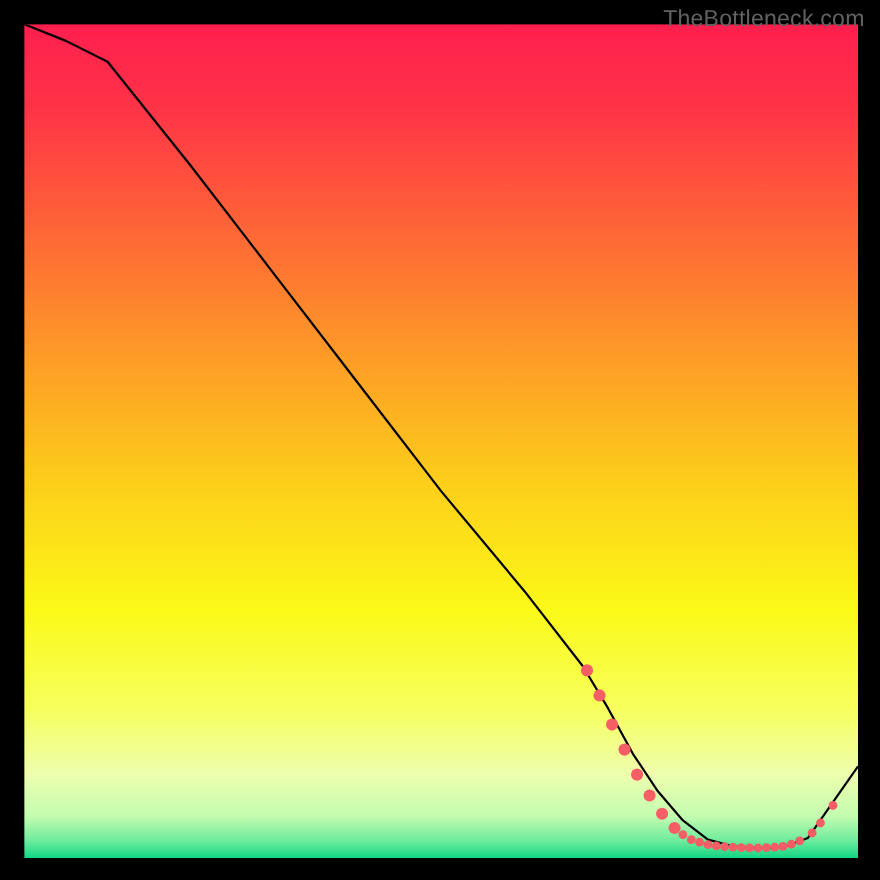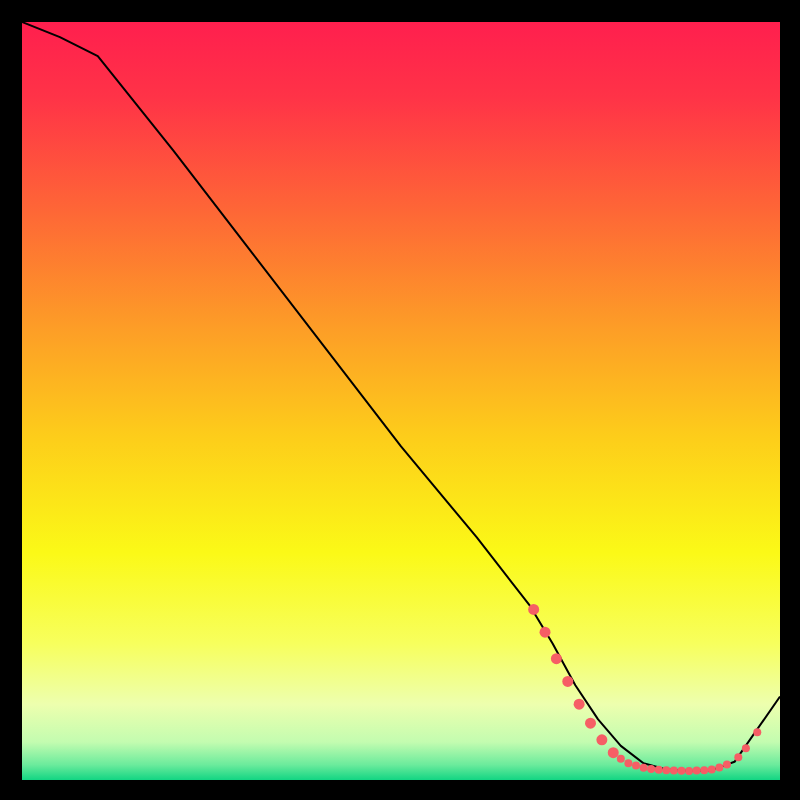--- a/index.html
+++ b/index.html
@@ -35,20 +35,21 @@
     height: 758px;
   }
   .plot-area svg {
     display: block;
   }
 </style>
 </head>
 <body>
 
 <div class="frame">
+  <div class="watermark">TheBottleneck.com</div>
   <div class="plot-area">
     <svg id="chart-svg" width="758" height="758" viewBox="0 0 758 758">
         <defs>
           <linearGradient id="bg-grad" x1="0" y1="0" x2="0" y2="1">
             <stop offset="0%" stop-color="#ff1f4e"></stop>
             <stop offset="10%" stop-color="#ff3347"></stop>
             <stop offset="25%" stop-color="#fe6736"></stop>
             <stop offset="40%" stop-color="#fd9c27"></stop>
             <stop offset="55.00000000000001%" stop-color="#fdce1a"></stop>
             <stop offset="70%" stop-color="#fbf917"></stop>

